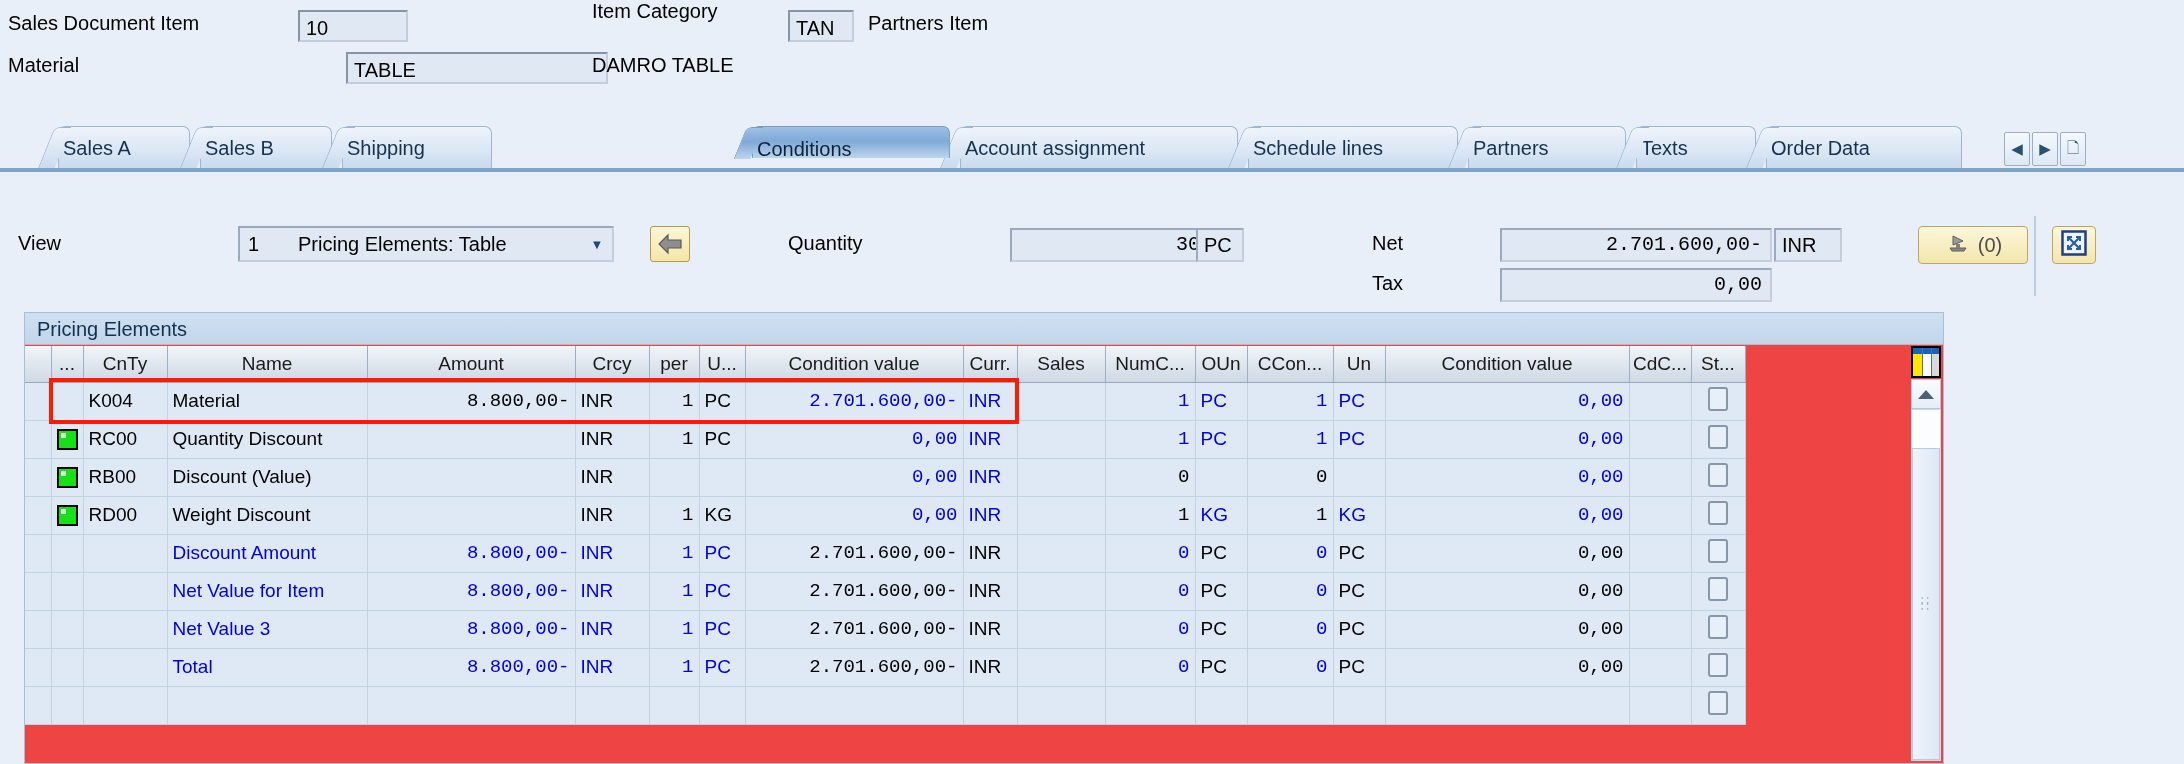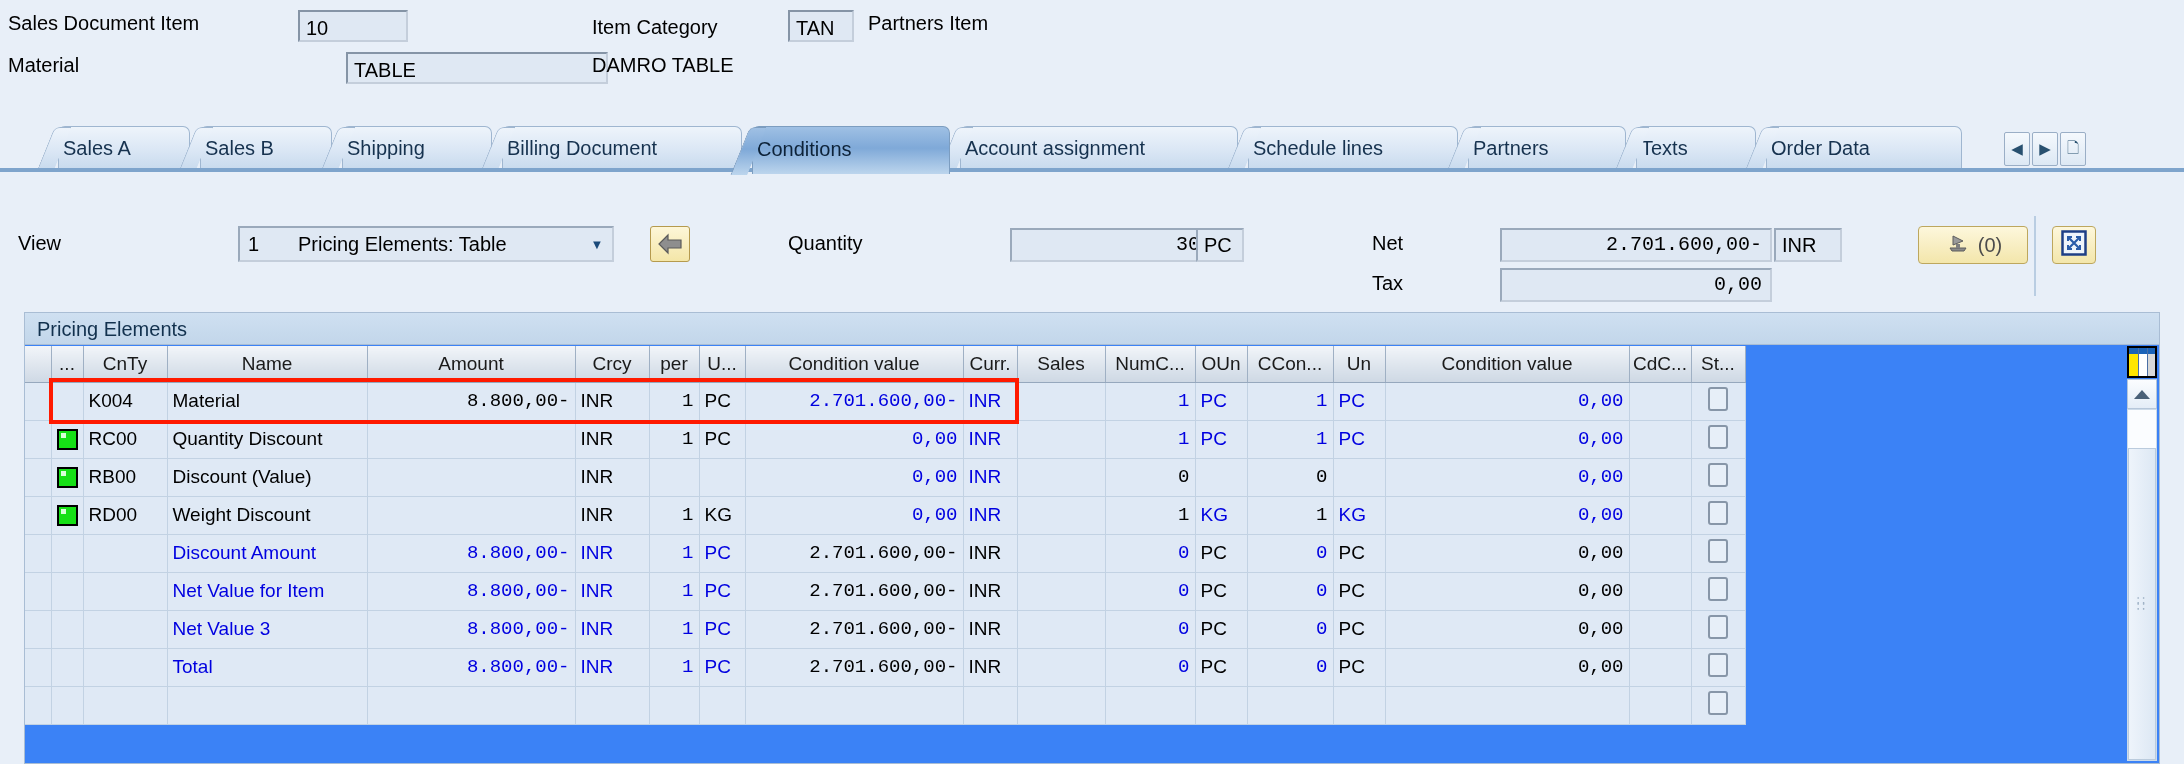--- a/index.html
+++ b/index.html
@@ -30,21 +30,21 @@
     background:linear-gradient(to bottom,#eef4fb 0%,#dbe7f5 55%,#c9dbee 100%);
     border:1px solid #9fb6d0;border-bottom:none;
     font-size:20px;color:#16324f;white-space:nowrap;
     box-sizing:border-box;
     border-radius:7px 7px 0 0;
     transform:skewX(0deg);
   }
   .tab .tabtxt{display:block;padding:0 4px;}
   .tab.sel{
     background:linear-gradient(to bottom,#9fc0e4 0%,#7fa9d8 45%,#bcd5ed 100%);
-    border-color:#7c9dc0;color:#0d2238;z-index:5;height:48px;line-height:44px;
+    border-color:#7c9dc0;color:#0d2238;z-index:5;height:32px;line-height:44px;
   }
   .tab:before{
     content:"";position:absolute;left:-13px;top:0;width:16px;height:100%;
     background:linear-gradient(to bottom,#eef4fb 0%,#dbe7f5 55%,#c9dbee 100%);
     border-left:1px solid #9fb6d0;border-top:1px solid #9fb6d0;
     transform:skewX(-22deg);border-radius:6px 0 0 0;
   }
   .tab.sel:before{
     background:linear-gradient(to bottom,#9fc0e4 0%,#7fa9d8 45%,#bcd5ed 100%);
     border-color:#7c9dc0;
@@ -91,22 +91,22 @@
   }
   .tbtn2{
     position:absolute;height:38px;width:44px;border:1px solid #bda75e;border-radius:4px;
     background:linear-gradient(to bottom,#fdf7dc,#f3e6ab);
     display:flex;align-items:center;justify-content:center;box-sizing:border-box;
   }
   .vdiv{position:absolute;width:2px;background:#b9cde2;}
 
   
   .grid{
-    position:absolute;left:24px;top:312px;width:2136px;height:452px;
-    background:#3b82f6;border:1px solid #a9bdd4;box-sizing:border-box;
+    position:absolute;left:24px;top:312px;width:1920px;height:452px;
+    background:#ef4444;border:1px solid #a9bdd4;box-sizing:border-box;
   }
   .gridcap{
     position:absolute;left:0;top:0;height:32px;line-height:32px;width:100%;
     background:linear-gradient(to bottom,#cfe0f1,#c2d6ea);
     font-size:20px;color:#12314e;padding-left:12px;box-sizing:border-box;
     border-bottom:1px solid #a9bdd4;
   }
   table.pe{
     position:absolute;left:0;top:33px;border-collapse:collapse;table-layout:fixed;
     font-size:19px;
@@ -179,41 +179,38 @@
 </style>
 </head>
 <body>
 
 <div class="screen">
 
   <div class="hdr">
     <span class="lbl" style="left:8px;top:12px;">Sales Document Item</span>
     <div class="fld" style="left:298px;top:10px;width:110px;">10</div>
 
-    <span class="lbl" style="left:592px;top:16px;">Item Category</span>
+    <span class="lbl" style="left:592px;top:0;">Item Category</span>
     <div class="fld" style="left:788px;top:10px;width:66px;">TAN</div>
     <span class="lbl" style="left:868px;top:12px;">Partners Item</span>
 
     <span class="lbl" style="left:8px;top:54px;">Material</span>
     <div class="fld" style="left:298px;top:52px;width:262px;margin-left:48px;">TABLE</div>
     <span class="lbl" style="left:592px;top:54px;">DAMRO TABLE</span>
   </div>
 
   <div class="tabstrip">
     <div class="tab" style="left:58px;width:132px;">
         <span class="tabtxt">Sales A</span>
       </div>
     <div class="tab" style="left:200px;width:132px;">
         <span class="tabtxt">Sales B</span>
       </div>
     <div class="tab" style="left:342px;width:150px;">
         <span class="tabtxt">Shipping</span>
-      </div>
-    <div class="tab" style="left:502px;width:240px;">
-        <span class="tabtxt">Billing Document</span>
       </div>
     <div class="tab sel" style="left:752px;width:198px;">
         <span class="tabtxt">Conditions</span>
       </div>
     <div class="tab" style="left:960px;width:278px;">
         <span class="tabtxt">Account assignment</span>
       </div>
     <div class="tab" style="left:1248px;width:210px;">
         <span class="tabtxt">Schedule lines</span>
       </div>

